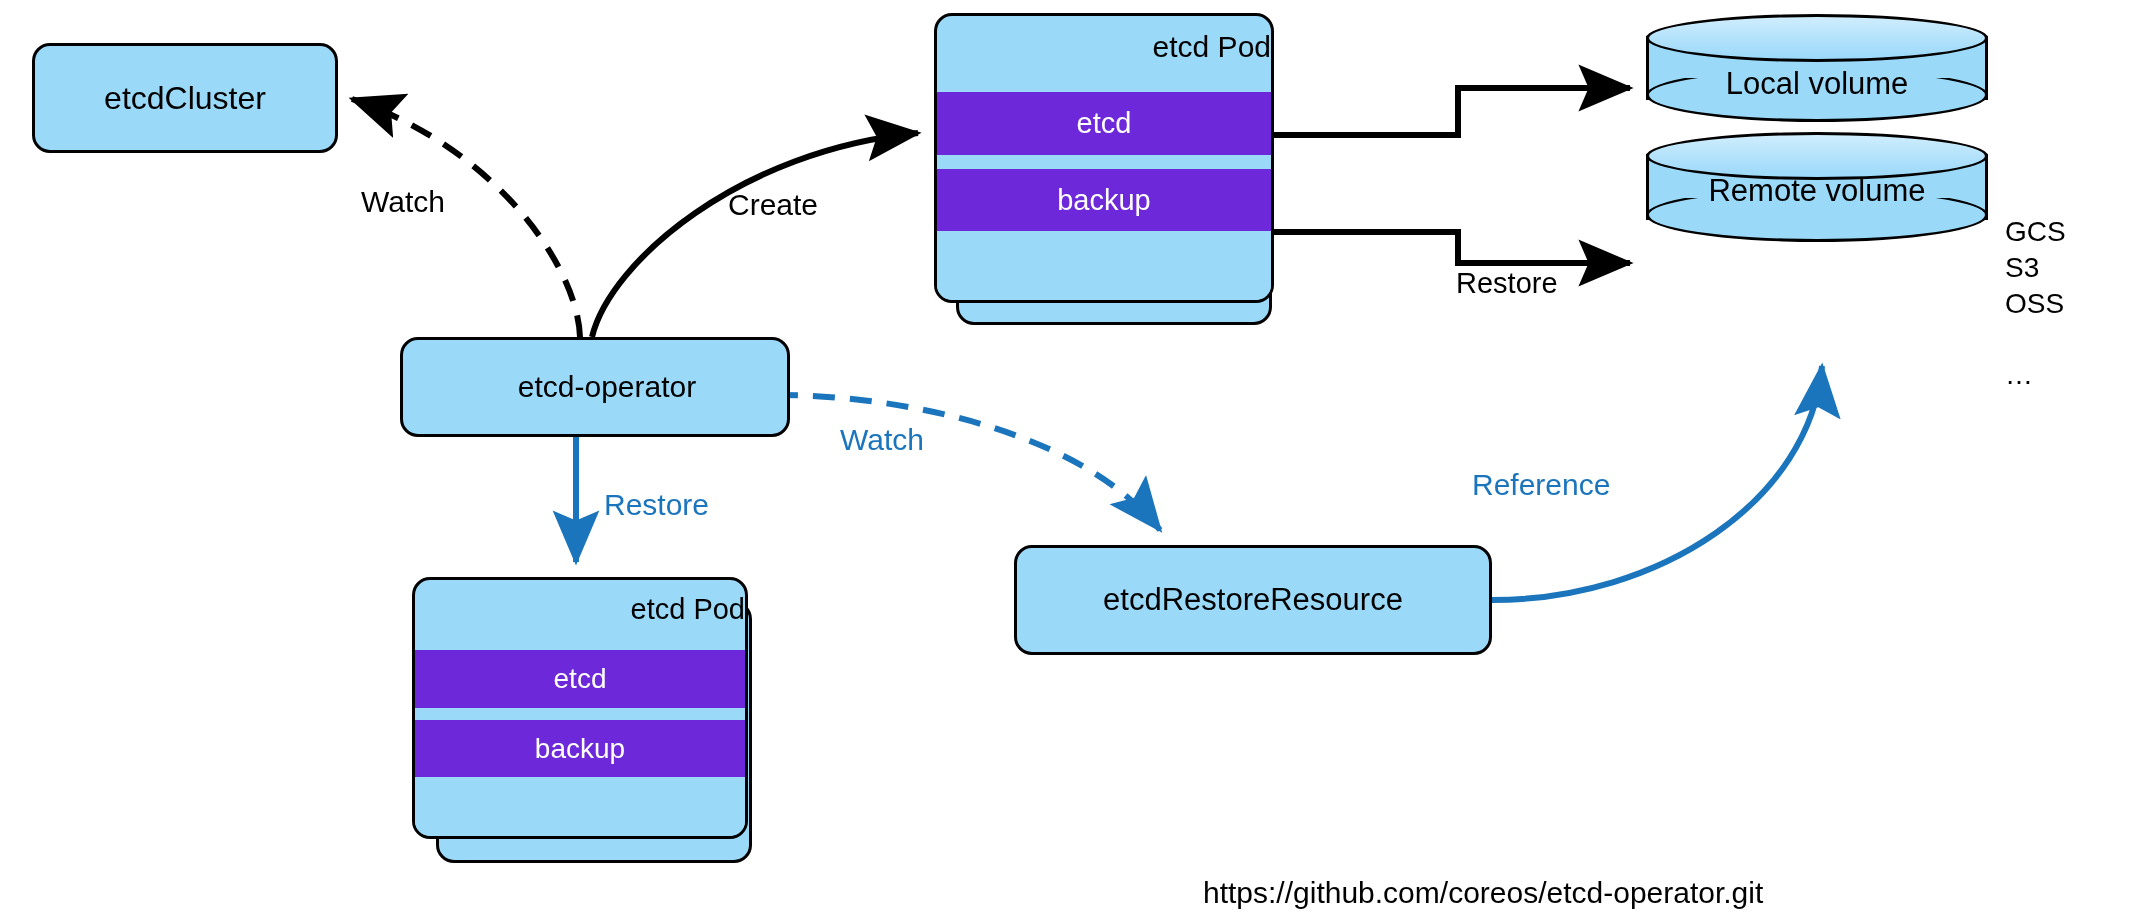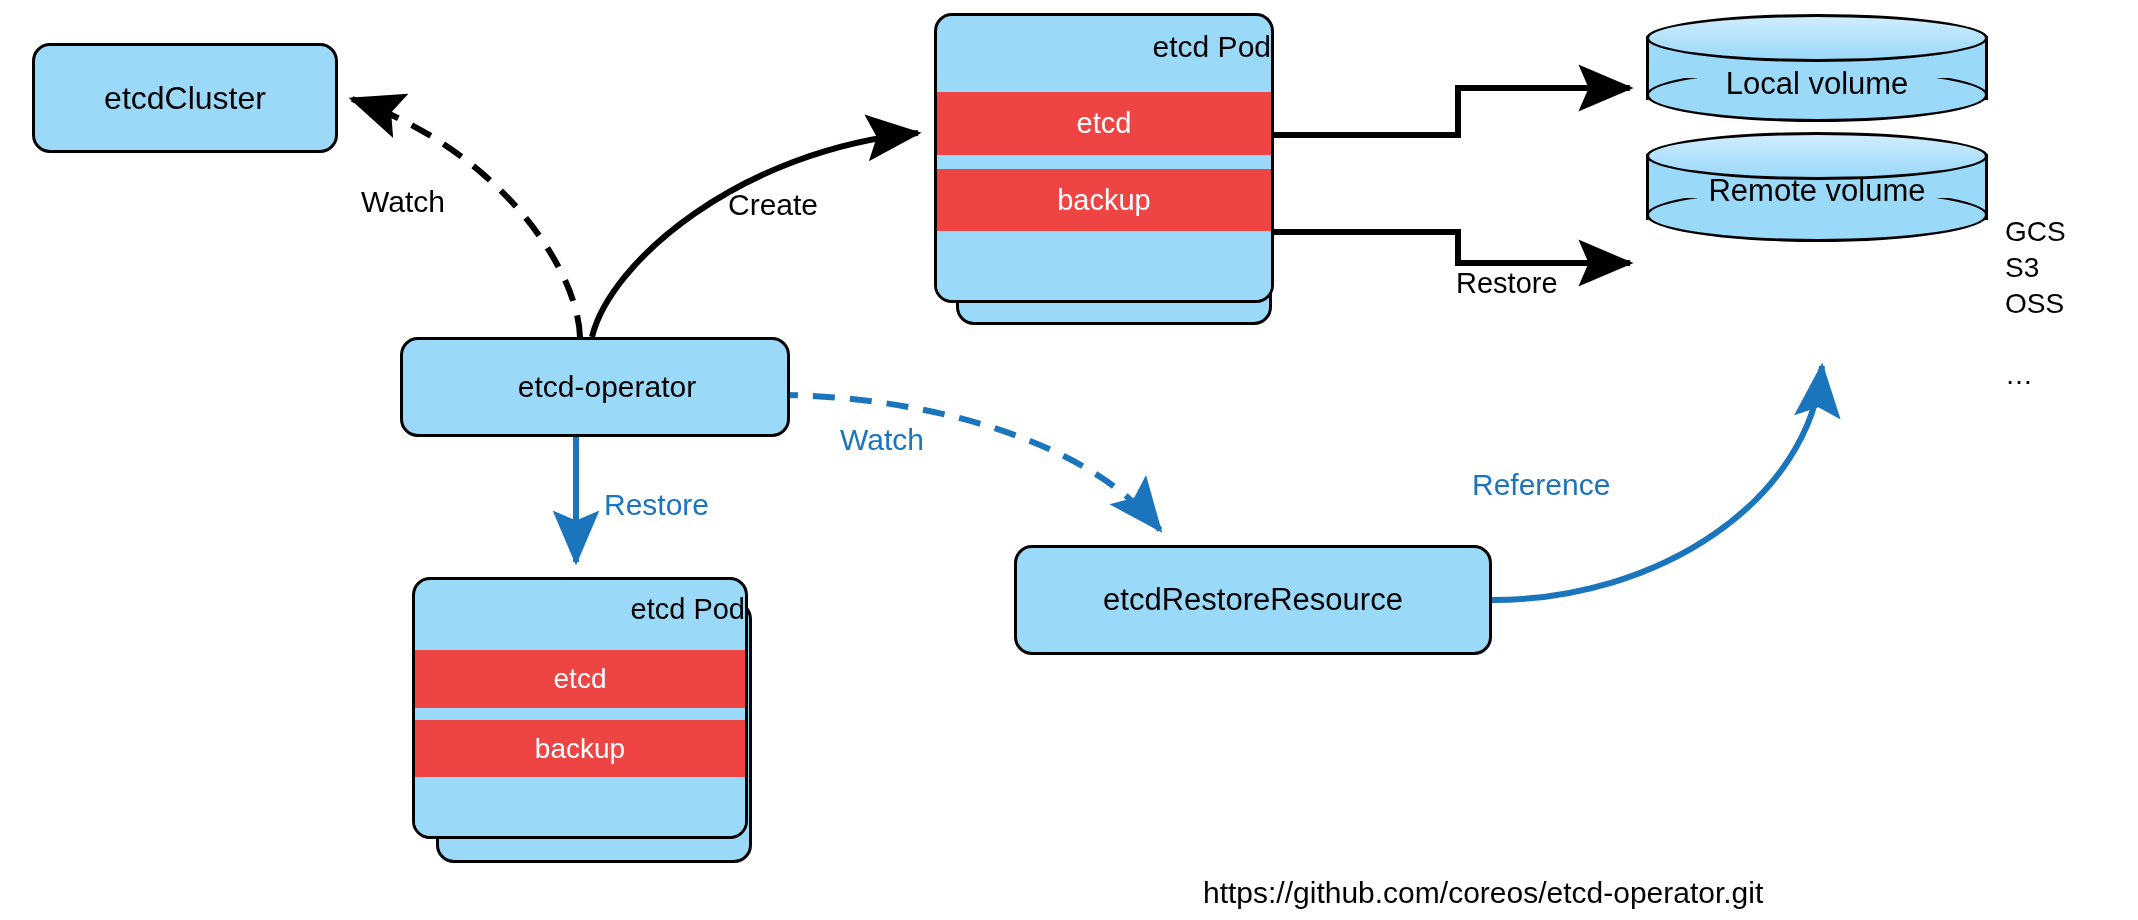--- a/index.html
+++ b/index.html
@@ -57,21 +57,21 @@
     flex-direction:column;
   }
   .pod-title{
     color:#000000;
     text-align:right;
     width:100%;
     box-sizing:border-box;
   }
   .pod-spacer{flex:0 0 auto;background:#9BD9F9;}
   .pod-ctr{
-    background:#ef4444;
+    background:#6d28d9;
     color:#FFFFFF;
     display:flex;
     align-items:center;
     justify-content:center;
     width:100%;
     box-sizing:border-box;
   }
 
   
   .cyl{position:absolute;}

